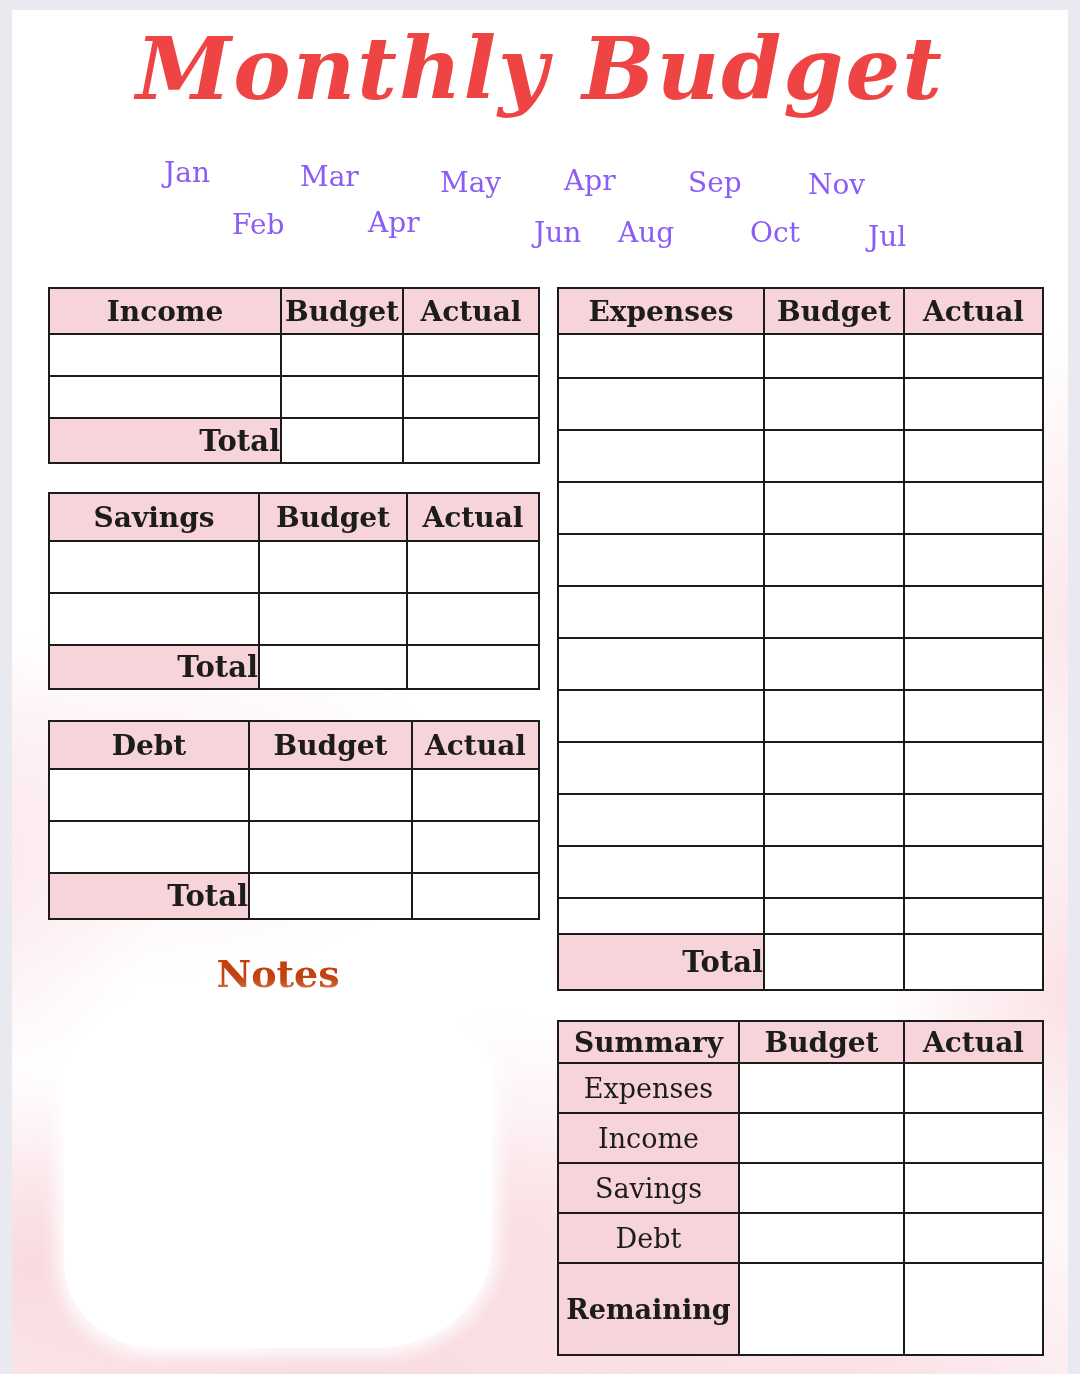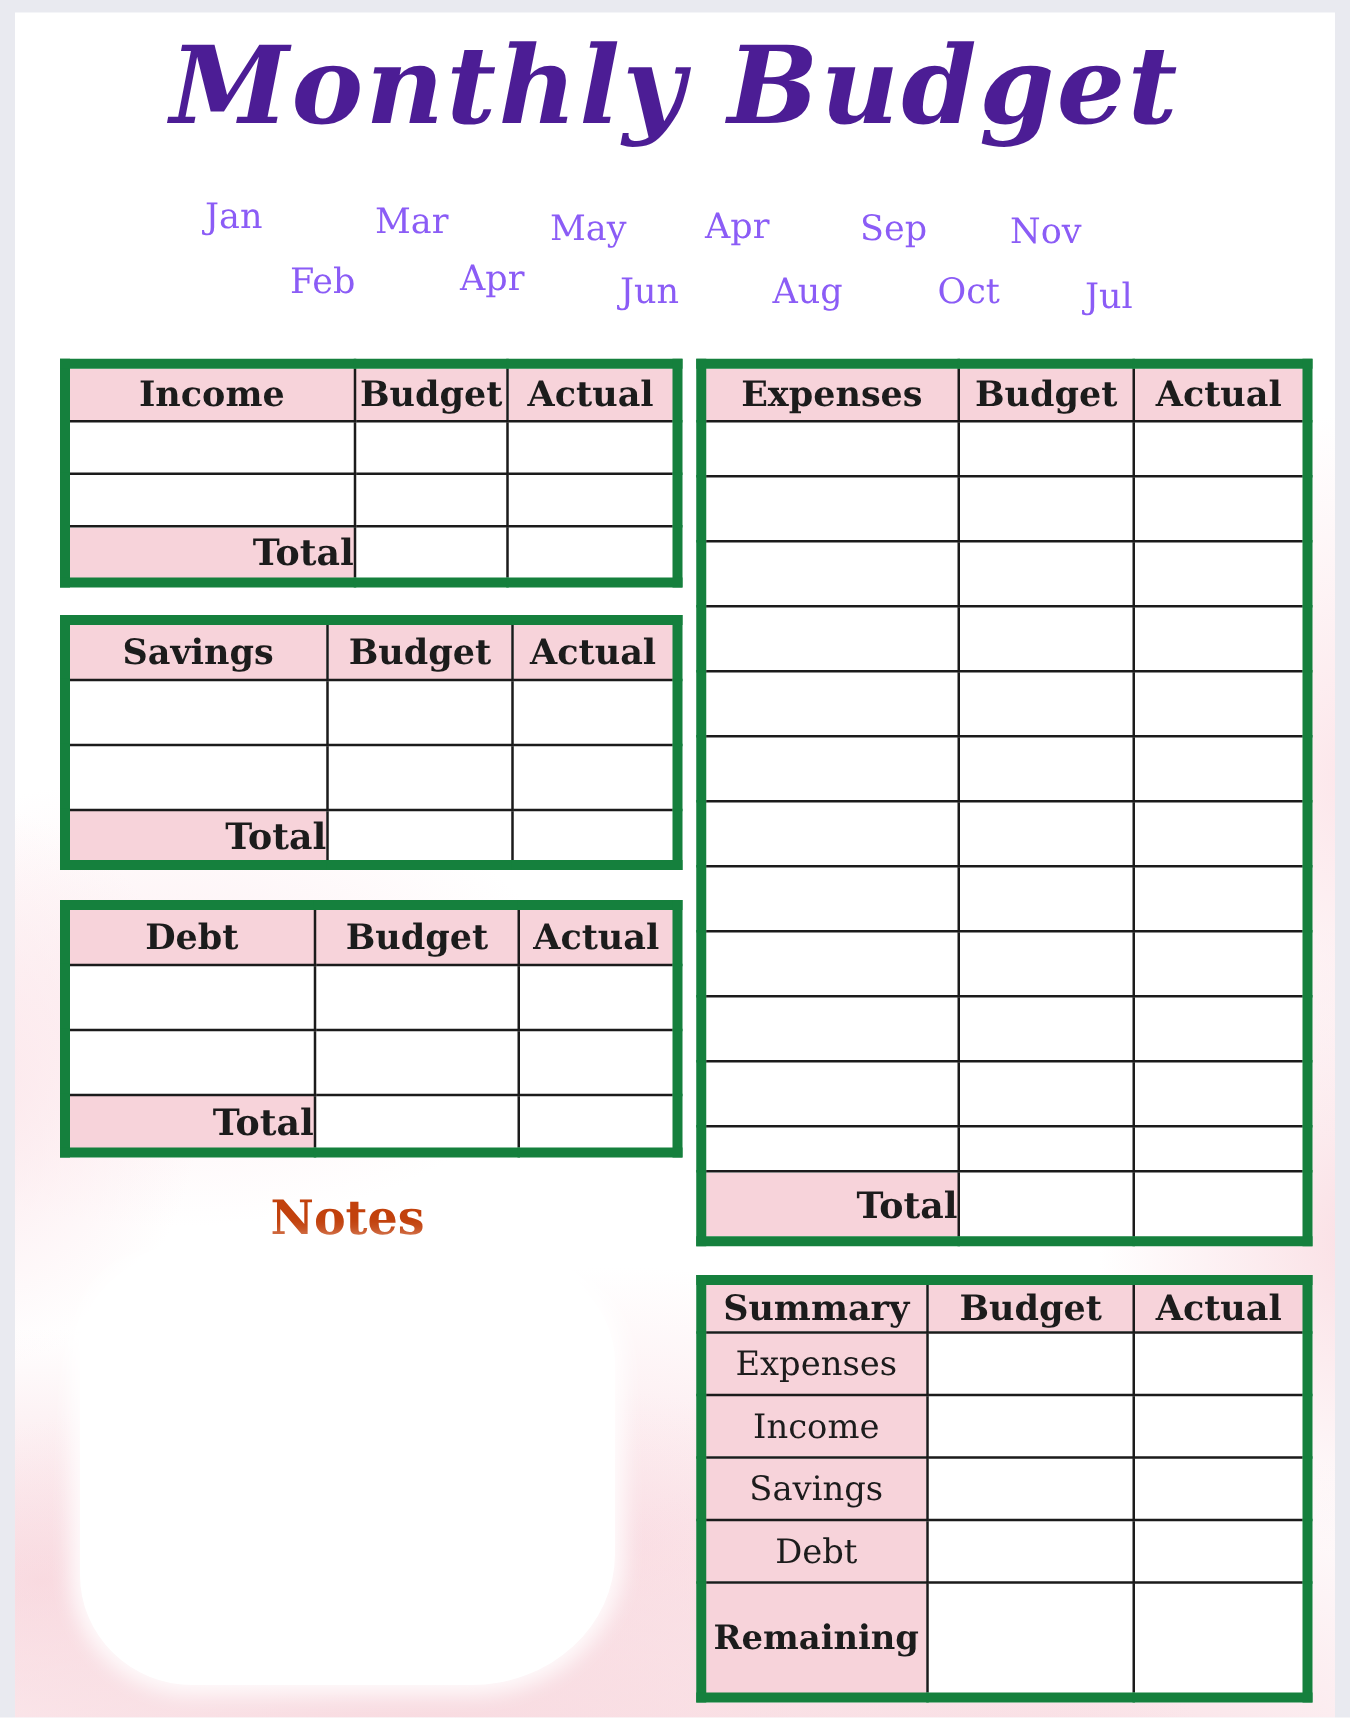--- a/index.html
+++ b/index.html
@@ -24,28 +24,28 @@
       radial-gradient(ellipse 300px 360px at 102% 72%, #fadfe4 0%, rgba(250,223,228,0) 70%),
       radial-gradient(ellipse 260px 320px at -3% 63%,  #fce8ec 0%, rgba(252,232,236,0) 70%),
       radial-gradient(ellipse 460px 280px at 2% 92%,   #f9dbe1 0%, rgba(249,219,225,0) 72%),
       radial-gradient(ellipse 420px 240px at 12% 58%,  #fdeef1 0%, rgba(253,238,241,0) 75%);
   }
   .title{
     position:absolute;top:12px;left:0;right:0;margin:0;
     text-align:center;
     font-size:86px;line-height:1.1;
     font-style:italic;font-weight:bold;
-    letter-spacing:2px;color:#4c1d95;
+    letter-spacing:2px;color:#ef4444;
   }
   .mo{
     position:absolute;font-size:28px;color:#8b5cf6;white-space:nowrap;
   }
   table.budget-table{
     position:absolute;border-collapse:collapse;table-layout:fixed;
-    border:8px solid #15803d;background:#ffffff;
+    border:2px solid #15803d;background:#ffffff;
   }
   table.budget-table th, table.budget-table td{
     border:2.5px solid #1b1b1b;padding:0;overflow:hidden;
   }
   table.budget-table th{
     background:#f7d3da;font-size:28px;font-weight:bold;text-align:center;
   }
   td.total-cell{
     background:#f7d3da;font-weight:bold;font-size:29px;text-align:right;
   }
@@ -75,21 +75,21 @@
   <div>
     <span class="mo" style="left:152px;top:146px">Jan</span>
     <span class="mo" style="left:288px;top:150px">Mar</span>
     <span class="mo" style="left:428px;top:156px">May</span>
     <span class="mo" style="left:552px;top:154px">Apr</span>
     <span class="mo" style="left:676px;top:156px">Sep</span>
     <span class="mo" style="left:796px;top:158px">Nov</span>
 
     <span class="mo" style="left:220px;top:198px">Feb</span>
     <span class="mo" style="left:356px;top:196px">Apr</span>
-    <span class="mo" style="left:484px;top:206px">Jun</span>
+    <span class="mo" style="left:522px;top:206px">Jun</span>
     <span class="mo" style="left:606px;top:206px">Aug</span>
     <span class="mo" style="left:738px;top:206px">Oct</span>
     <span class="mo" style="left:856px;top:210px">Jul</span>
   </div>
 
   <table class="budget-table" style="left:36px;top:277px;width:490px">
     <colgroup>
         <col style="width:232px">
         <col style="width:122px">
         <col style="width:136px">

